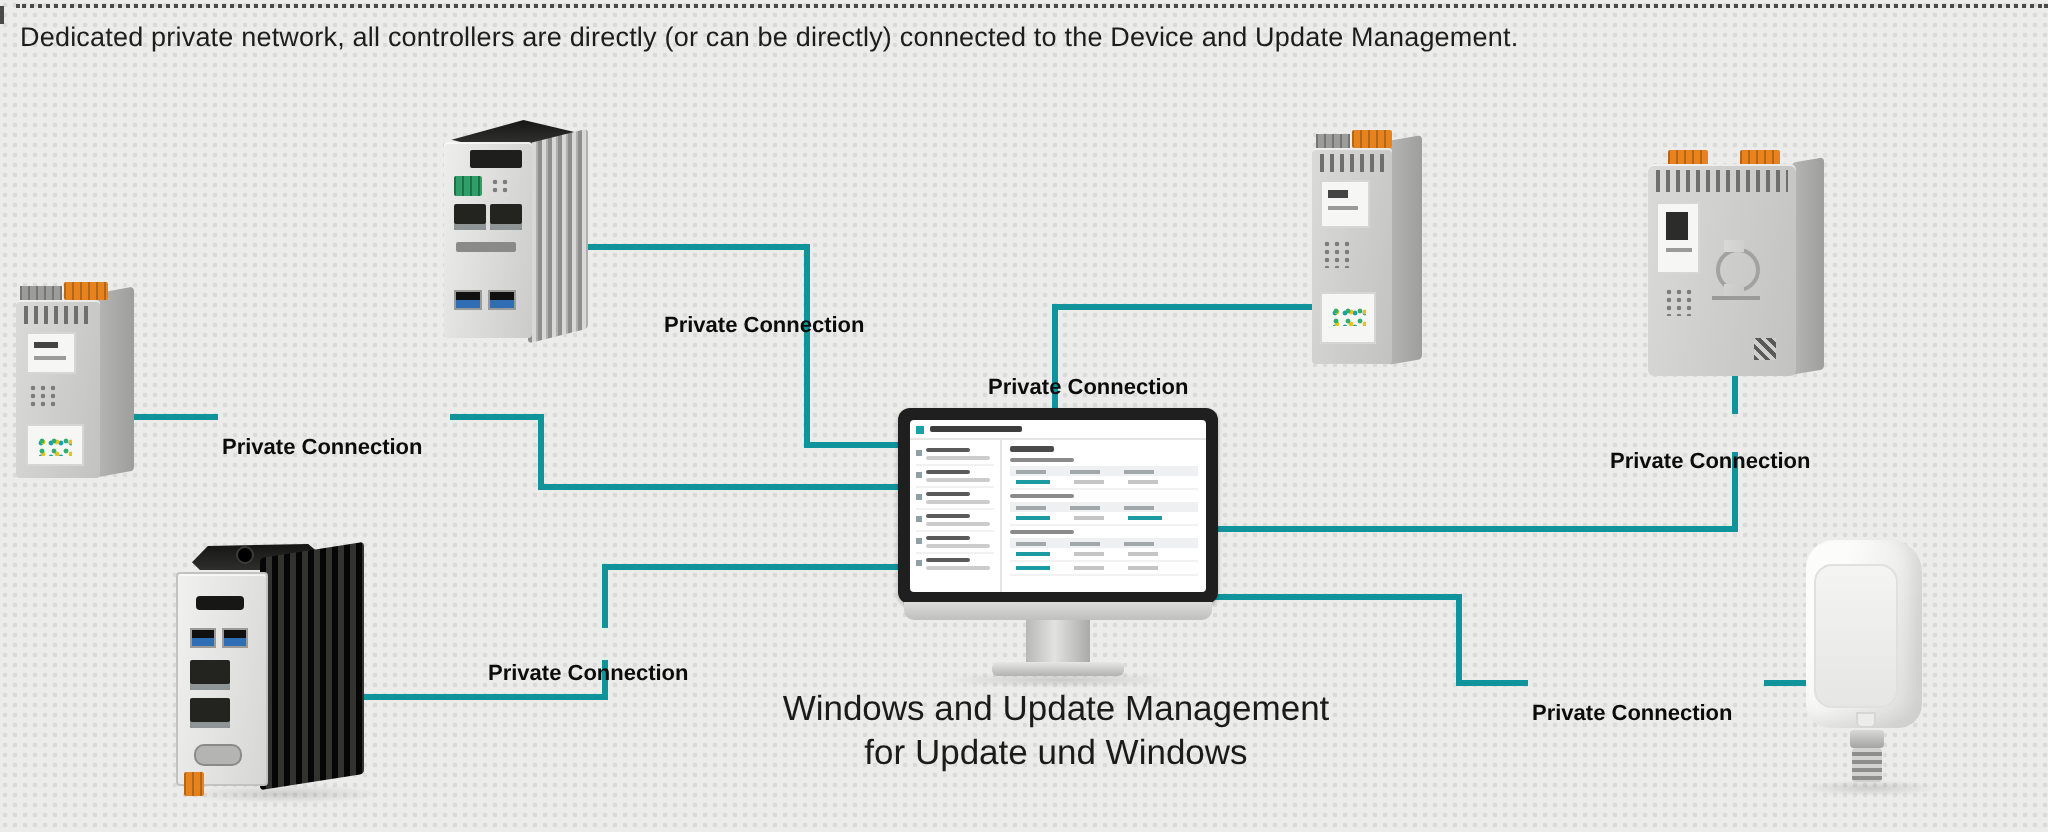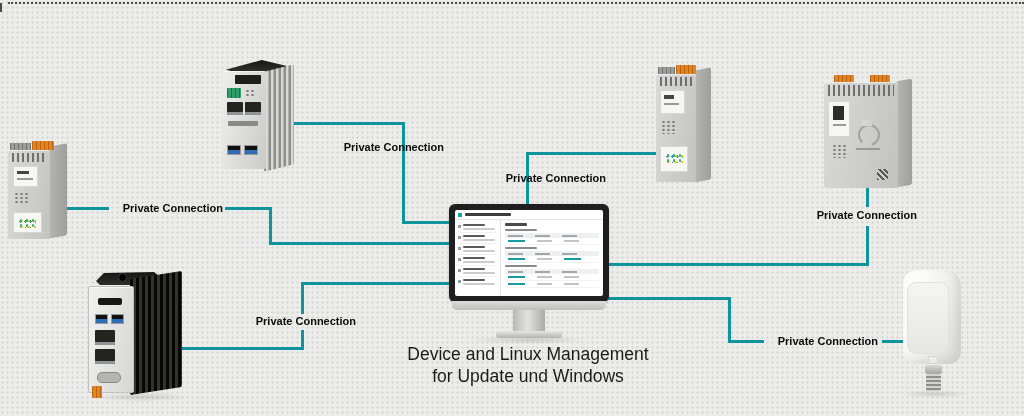--- a/index.html
+++ b/index.html
@@ -7,21 +7,21 @@
   .stage{position:relative;width:1024px;height:416px;background:#ececea;overflow:hidden;
     background-image:radial-gradient(circle,rgba(170,170,168,.28) 1px,transparent 1.3px);
     background-size:5px 5px;}
   .top-dots{position:absolute;top:2px;left:8px;right:0;height:0;border-top:2px dotted #4a4a4a;}
   .corner-dash{position:absolute;left:0;top:3px;width:2px;height:9px;background:#4a4a4a;}
   .hdr{position:absolute;left:10px;top:11px;font-size:13.5px;color:#1d1d1d;letter-spacing:.1px;}
   .caption{position:absolute;left:330px;top:343px;width:396px;text-align:center;color:#1b1b1b;
     font-size:17.5px;line-height:22px;}
   
   .ln{position:absolute;background:#10949c;}
-  .conn-label{position:absolute;width:112px;text-align:right;font-size:11px;font-weight:700;color:#0c0c0c;white-space:nowrap;}
+  .conn-label{position:absolute;width:112px;text-align:left;font-size:11px;font-weight:700;color:#0c0c0c;white-space:nowrap;margin-top:16px;}
   
   .bezel{position:absolute;left:449px;top:204px;width:160px;height:98px;background:#1f1f1f;border-radius:6px;
     box-shadow:0 1px 2px rgba(0,0,0,.25);}
   .scr{position:absolute;left:455px;top:210px;width:148px;height:86px;background:#fff;border-radius:2px;overflow:hidden;}
   .chin{position:absolute;left:452px;top:301px;width:154px;height:9px;border-radius:0 0 5px 5px;
     background:linear-gradient(#dcdcda,#bfbfbd);}
   .neck{position:absolute;left:513px;top:310px;width:32px;height:21px;
     background:linear-gradient(90deg,#b8b8b6,#e2e2e0 45%,#aaaaa8);}
   .mbase{position:absolute;left:496px;top:331px;width:66px;height:7px;border-radius:3px;
     background:linear-gradient(#e6e6e4,#b2b2b0);}
@@ -65,20 +65,21 @@
   .shadow{position:absolute;border-radius:50%;background:radial-gradient(ellipse,rgba(0,0,0,.13),transparent 70%);}
 </style>
 </head>
 <body>
 
 <div class="stage">
 
   <div class="top-dots"></div>
   <div class="corner-dash"></div>
 
+  <div class="hdr">Dedicated private network, all controllers are directly (or can be directly) connected to the Device and Update Management.</div>
 
   <div class="ln" style="left:62px;top:207px;width:47px;height:3px"></div>
   <div class="ln" style="left:225px;top:207px;width:47px;height:3px"></div>
   <div class="ln" style="left:269px;top:207px;width:3px;height:38px"></div>
   <div class="ln" style="left:269px;top:242px;width:186px;height:3px"></div>
 
   <div class="ln" style="left:288px;top:122px;width:117px;height:3px"></div>
   <div class="ln" style="left:402px;top:122px;width:3px;height:102px"></div>
   <div class="ln" style="left:402px;top:221px;width:53px;height:3px"></div>
 
@@ -292,17 +293,17 @@
             <i></i>
           </div>
       </div>
     </div>
   </div>
   <div class="chin"></div>
   <div class="neck"></div>
   <div class="mbase"></div>
 
   <div class="caption">
-    <div>Device and Linux Management</div>
+    <div>Windows and Update Management</div>
     <div>for Update und Windows</div>
   </div>
 
 </div>
 
 </body></html>

